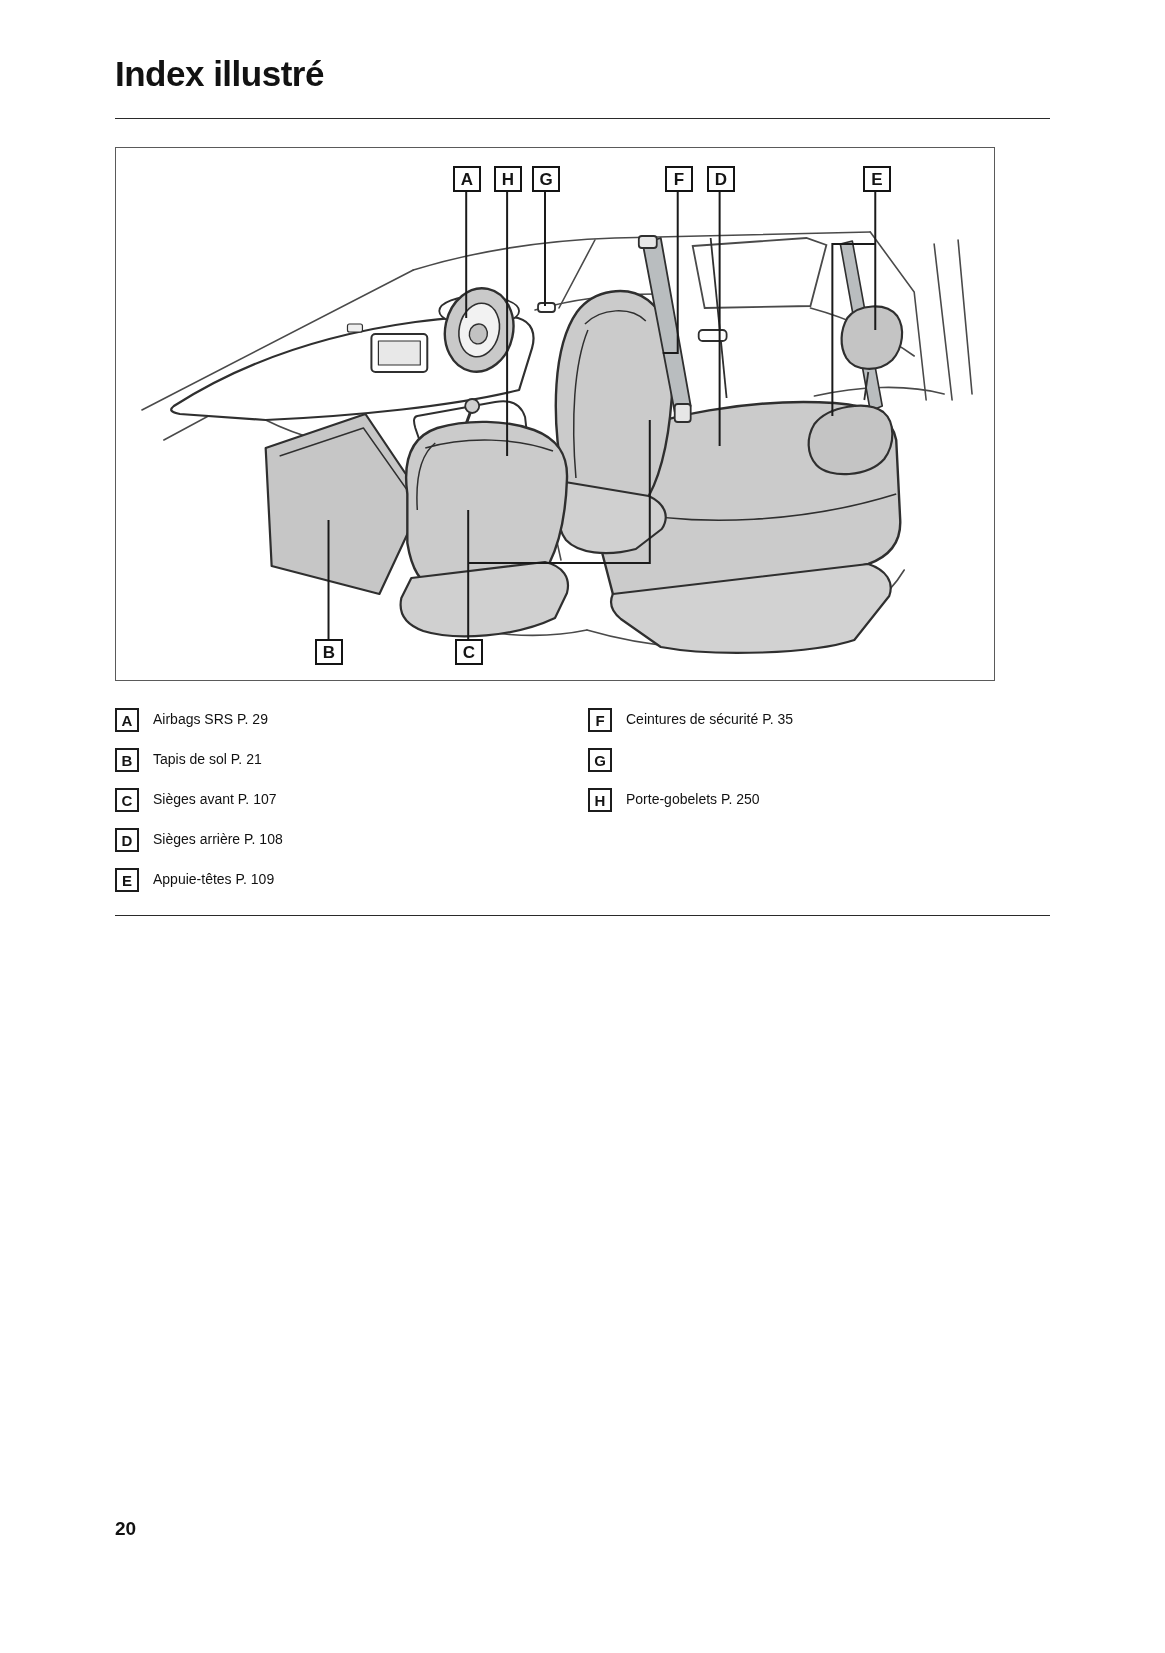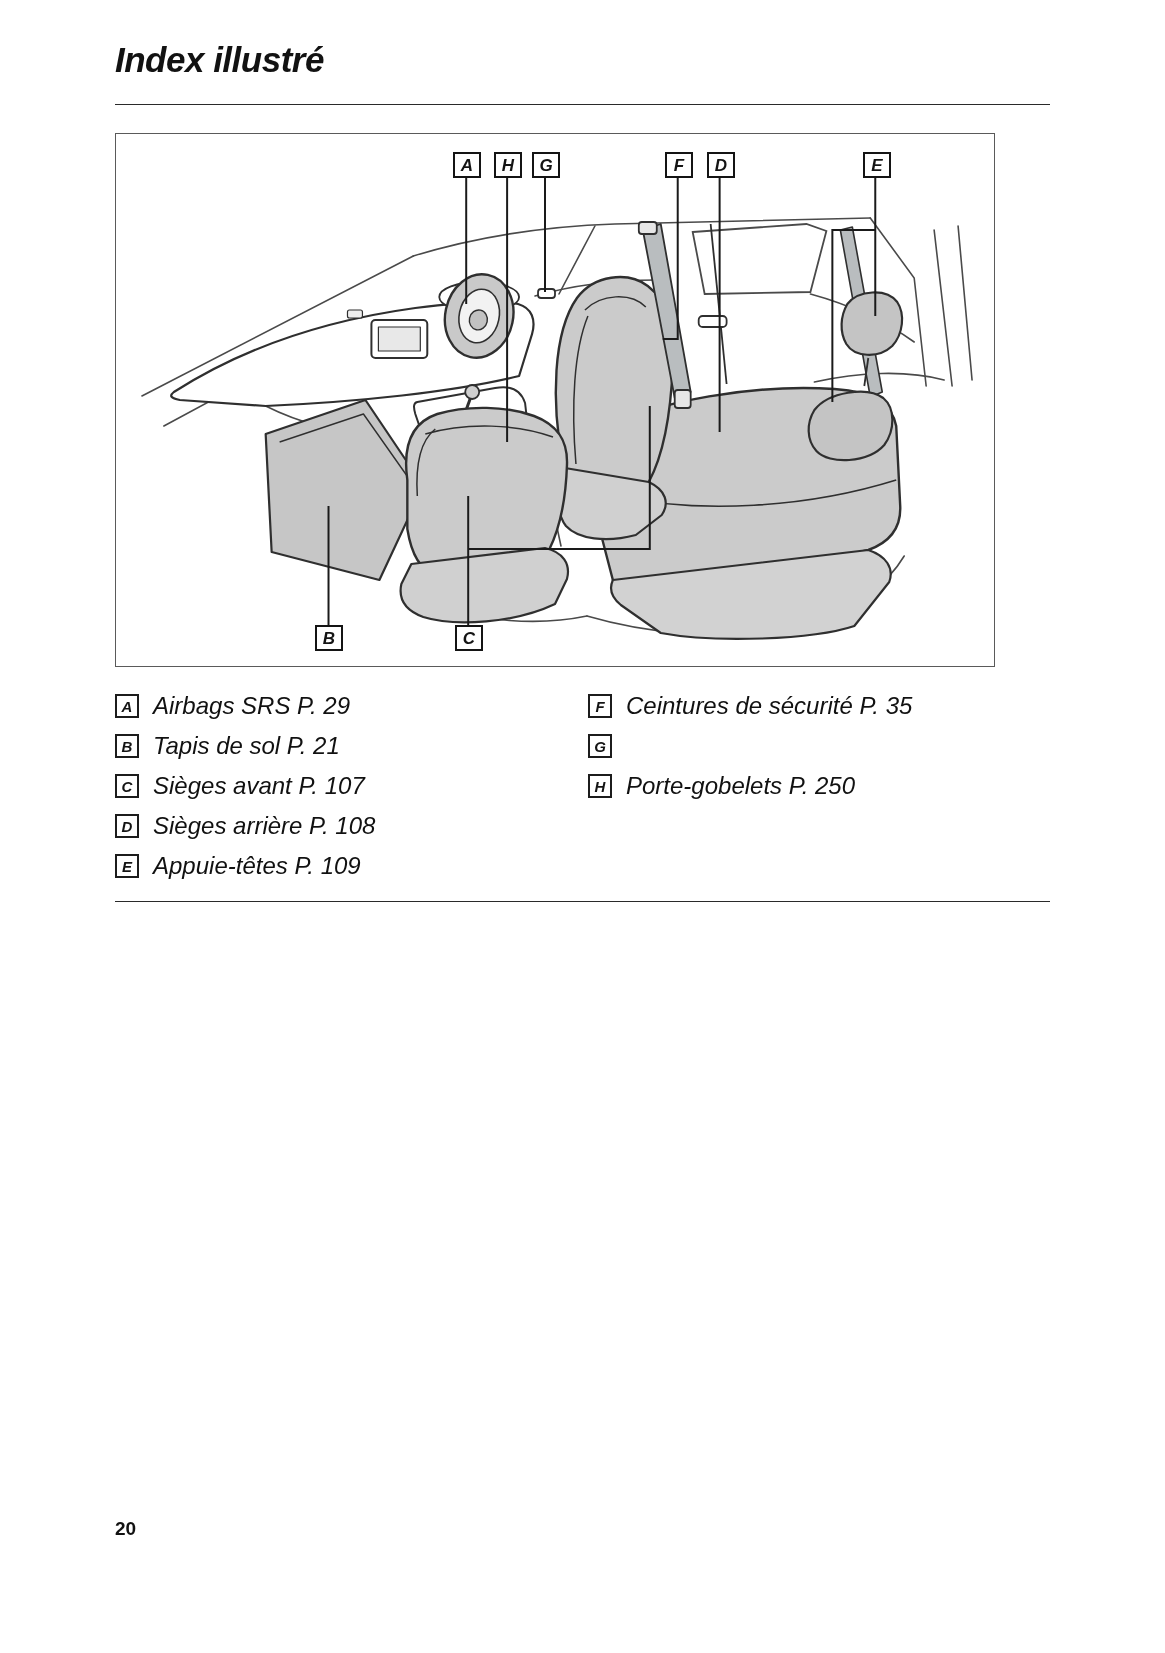--- a/index.html
+++ b/index.html
@@ -5,21 +5,21 @@
   html,body{margin:0;padding:0;background:#ffffff;}
   .page{
     position:relative;
     width:1165px;
     height:1653px;
     background:#ffffff;
     font-family:"Liberation Sans", sans-serif;
     color:#141414;
     overflow:hidden;
   }
-  .content{padding:0 115px;font-style:italic;}
+  .content{padding:14px 115px;}
   .doc-title{
     margin:0;
     padding-top:40px;
     font-size:35px;
     font-weight:700;
     letter-spacing:-0.5px;
     color:#121212;
   }
   .rule{
     border:none;
@@ -74,21 +74,21 @@
     box-sizing:border-box;
     border:2px solid #1c1c1c;
     display:flex;
     align-items:center;
     justify-content:center;
     font-size:15px;
     font-weight:700;
     margin-top:1px;
   }
   .legend-label{
-    font-size:24px;
+    font-size:14px;
     line-height:25px;
     color:#111111;
     max-width:350px;
   }
   .bottom-rule{
     border:none;
     border-top:1.8px solid #2a2a2a;
     margin:8px 0 0 0;
   }
   .page-number{

